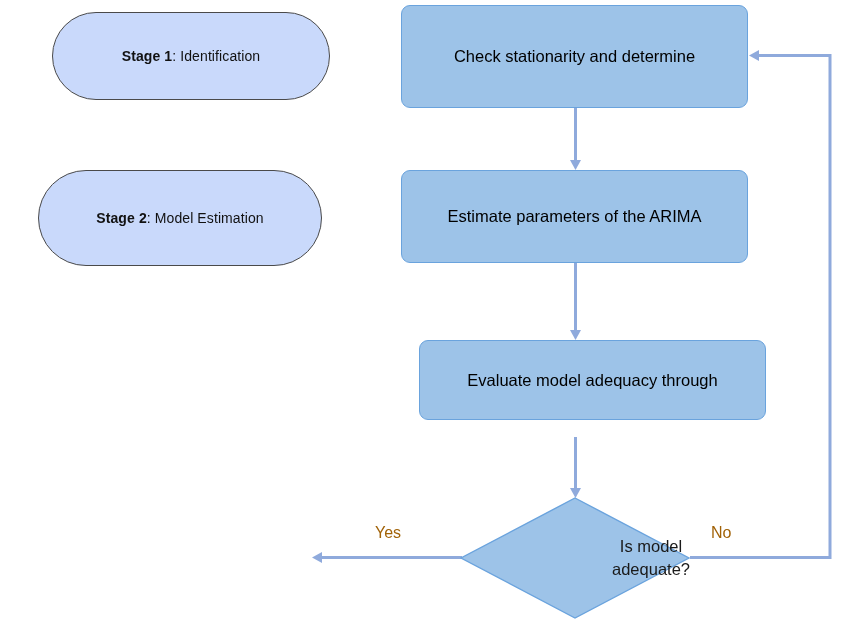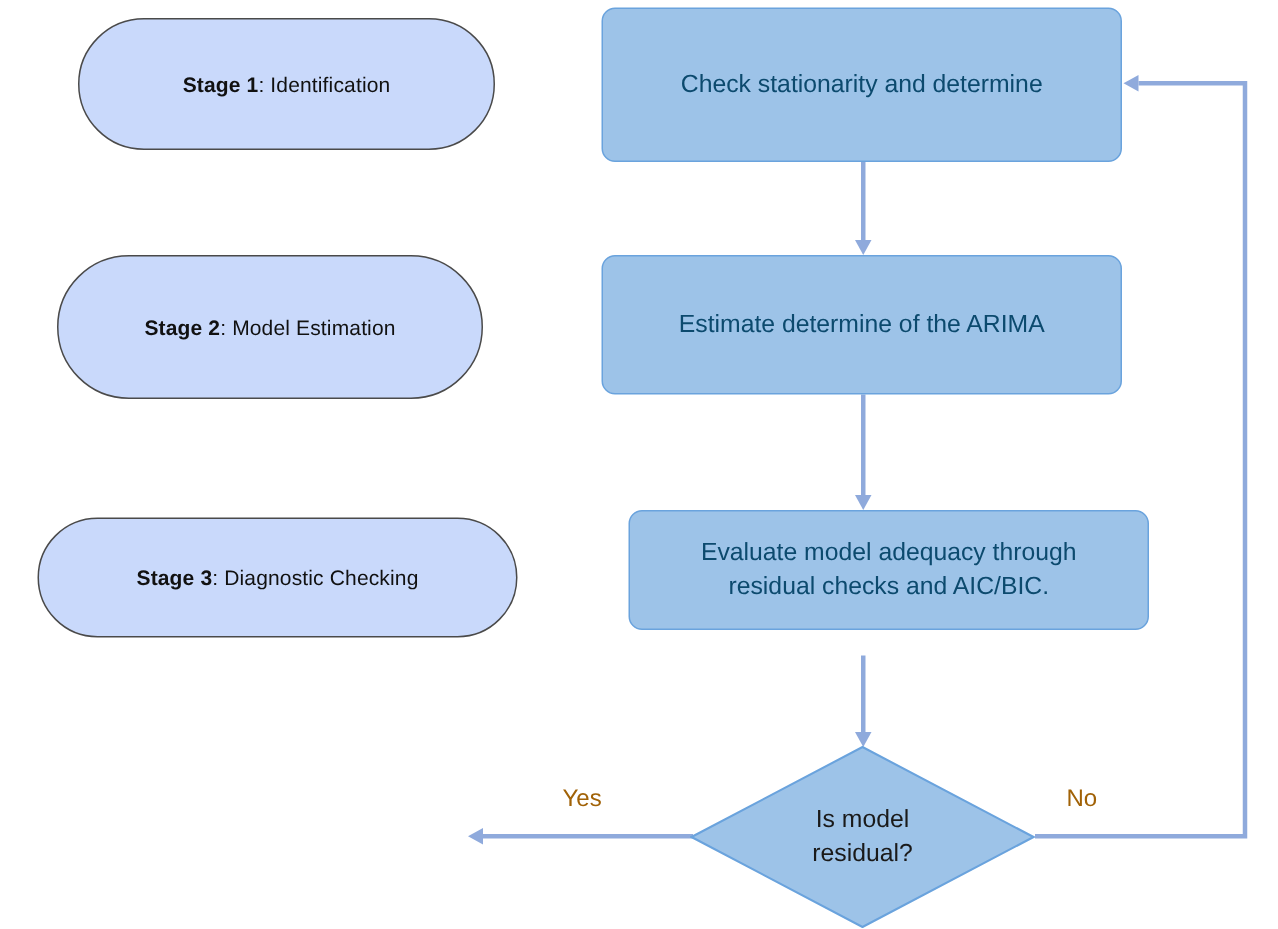--- a/index.html
+++ b/index.html
@@ -35,41 +35,41 @@
   }
   .proc-box {
     position: absolute;
     background: #9dc3e8;
     border: 1.4px solid #6aa3dd;
     border-radius: 9px;
     display: flex;
     align-items: center;
     justify-content: center;
     box-sizing: border-box;
-    color: #0c4a6e;
+    color: #000000;
     font-size: 16.5px;
     line-height: 1.38;
     text-align: center;
     padding: 0 16px;
   }
   .diamond-wrap {
     position: absolute;
   }
   .diamond-wrap svg {
     display: block;
   }
   .diamond-label {
     position: absolute;
     left: 0;
     top: 0;
     width: 100%;
     height: 100%;
     display: flex;
     align-items: center;
-    justify-content: center;
+    justify-content: flex-end;
     color: #1a1a1a;
     font-size: 16.5px;
     line-height: 1.38;
     text-align: center;
     pointer-events: none;
   }
   .edge-label {
     position: absolute;
     color: #a16207;
     font-size: 16px;
@@ -130,54 +130,48 @@
       <span class="stage-num">Stage 1</span><span>: </span><span>Identification</span>
     </span>
   </div>
 
   <div class="stage-pill" style="left:38px; top:170px; width:284px; height:96px;">
     <span>
       <span class="stage-num">Stage 2</span><span>: </span><span>Model Estimation</span>
     </span>
   </div>
 
-  <div class="stage-pill" style="left:25px; top:345px; width:320px; height:80px;">
-    <span>
-      <span class="stage-num">Stage 3</span><span>: </span><span>Diagnostic Checking</span>
-    </span>
-  </div>
 
 
   <div class="proc-box" style="left:401px; top:5px; width:347px; height:103px;">
     <span>
       <span>Check stationarity and determine</span><br>
     </span>
   </div>
 
   <div class="proc-box" style="left:401px; top:170px; width:347px; height:93px;">
     <span>
-      <span>Estimate determine of the ARIMA</span><br>
+      <span>Estimate parameters of the ARIMA</span><br>
     </span>
   </div>
 
   <div class="proc-box" style="left:419px; top:340px; width:347px; height:80px;">
     <span>
       <span>Evaluate model adequacy through</span><br>
-      <span>residual checks and AIC/BIC.</span>
     </span>
   </div>
 
   <div class="diamond-wrap" style="left:460px; top:497px; width:230px; height:122px;">
     <svg width="230" height="122" viewBox="0 0 230 122">
       <polygon points="115,1 229,61 115,121 1,61" fill="#9dc3e8" stroke="#6aa3dd" stroke-width="1.4"></polygon>
     </svg>
     <div class="diamond-label">
       <span>
         <span>Is model</span><br>
-        <span>residual?</span>
+        <span>adequate?</span>
       </span>
     </div>
   </div>
 
   <div class="edge-label" style="left:375px; top:524px;">Yes</div>
 
   <div class="edge-label" style="left:711px; top:524px;">No</div>
 
 </div>
 

